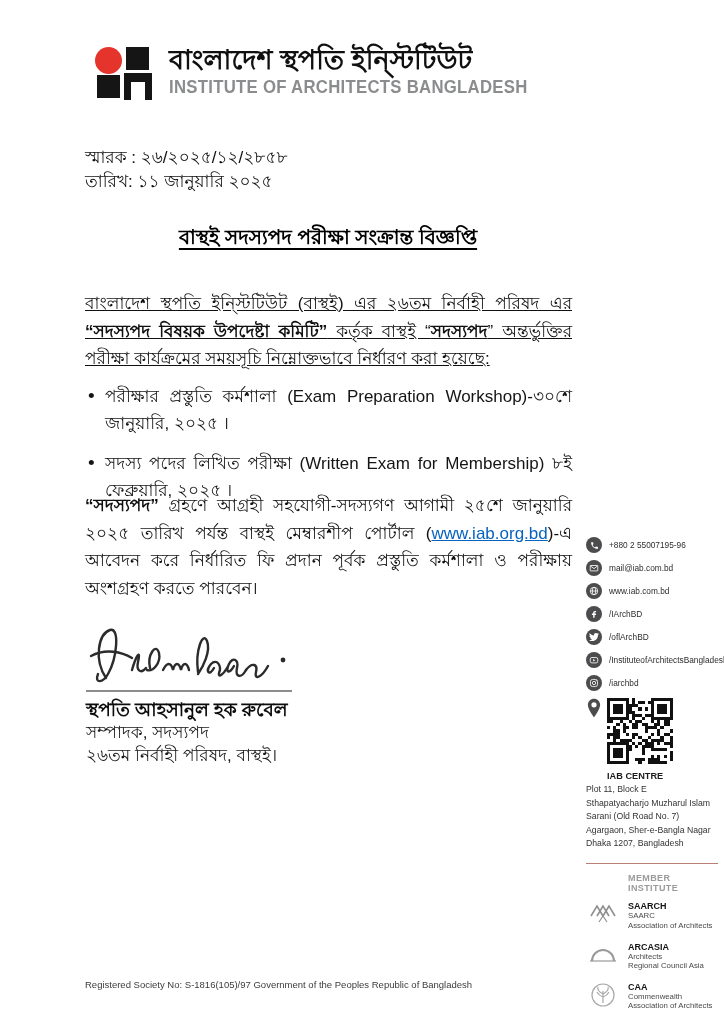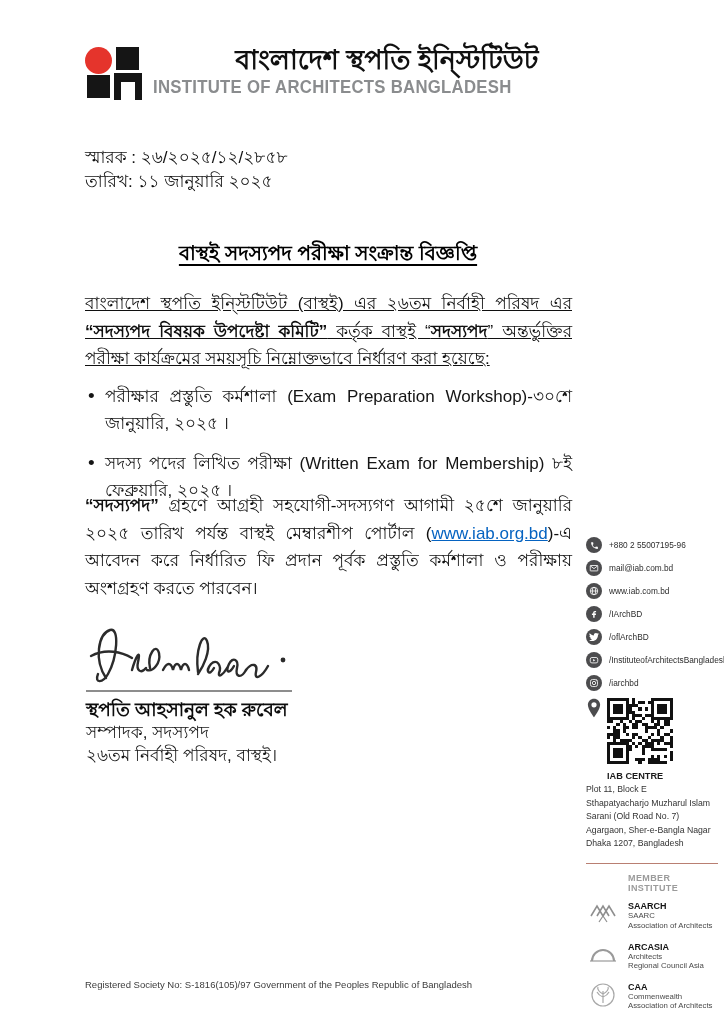--- a/index.html
+++ b/index.html
@@ -1,35 +1,35 @@
 <!DOCTYPE html>
 <html><head>
 <meta charset="utf-8">
 <style>
   html,body{margin:0;padding:0;background:#888;}
   .page{position:relative;width:724px;height:1024px;background:#ffffff;margin:0 auto;
         font-family:"Liberation Sans","DejaVu Sans",sans-serif;color:#141414;overflow:hidden;}
 
   
-  .logo-block{position:absolute;left:85px;top:44px;display:flex;gap:10px;align-items:flex-start;text-align:right;}
+  .logo-block{position:absolute;left:95px;top:44px;display:flex;gap:16px;align-items:flex-start;}
   .logo-mark{position:relative;width:58px;height:57px;flex:0 0 auto;}
   .logo-mark .circle{position:absolute;left:0;top:3px;width:27px;height:27px;border-radius:50%;background:#e5342c;}
   .logo-mark .sq-tr{position:absolute;left:31px;top:3px;width:23px;height:23px;background:#151515;}
   .logo-mark .sq-bl{position:absolute;left:2px;top:31px;width:23px;height:23px;background:#151515;}
   .logo-mark .pi{position:absolute;left:29px;top:29px;width:28px;height:27px;box-sizing:border-box;
                  border-top:9px solid #151515;border-left:7px solid #151515;border-right:7px solid #151515;}
   .logo-bn{font-size:27px;line-height:32px;font-weight:700;color:#101010;white-space:nowrap;}
   .logo-en{font-size:18px;line-height:22px;font-weight:700;color:#8a8c8e;white-space:nowrap;
            transform:scaleX(.93);transform-origin:left;letter-spacing:.3px;}
 
   
   .memo-block{position:absolute;left:85px;top:146px;font-size:17px;line-height:24px;color:#101010;}
 
   
-  .notice-title{position:absolute;left:85px;top:238px;width:486px;text-align:center;font-size:20px;
+  .notice-title{position:absolute;left:85px;top:222px;width:486px;text-align:center;font-size:20px;
                 font-weight:700;text-decoration:underline;text-underline-offset:4px;color:#000;}
 
   
   .para{position:absolute;left:85px;width:487px;font-size:17px;line-height:27.5px;text-align:justify;color:#101010;}
   .para1{top:290px;text-decoration:underline;}
   .para2{top:492px;}
   .para b{font-weight:700;}
   .link{color:#0563c1;text-decoration:underline;cursor:pointer;}
 
   .bullets{position:absolute;left:88px;top:383px;width:484px;}

